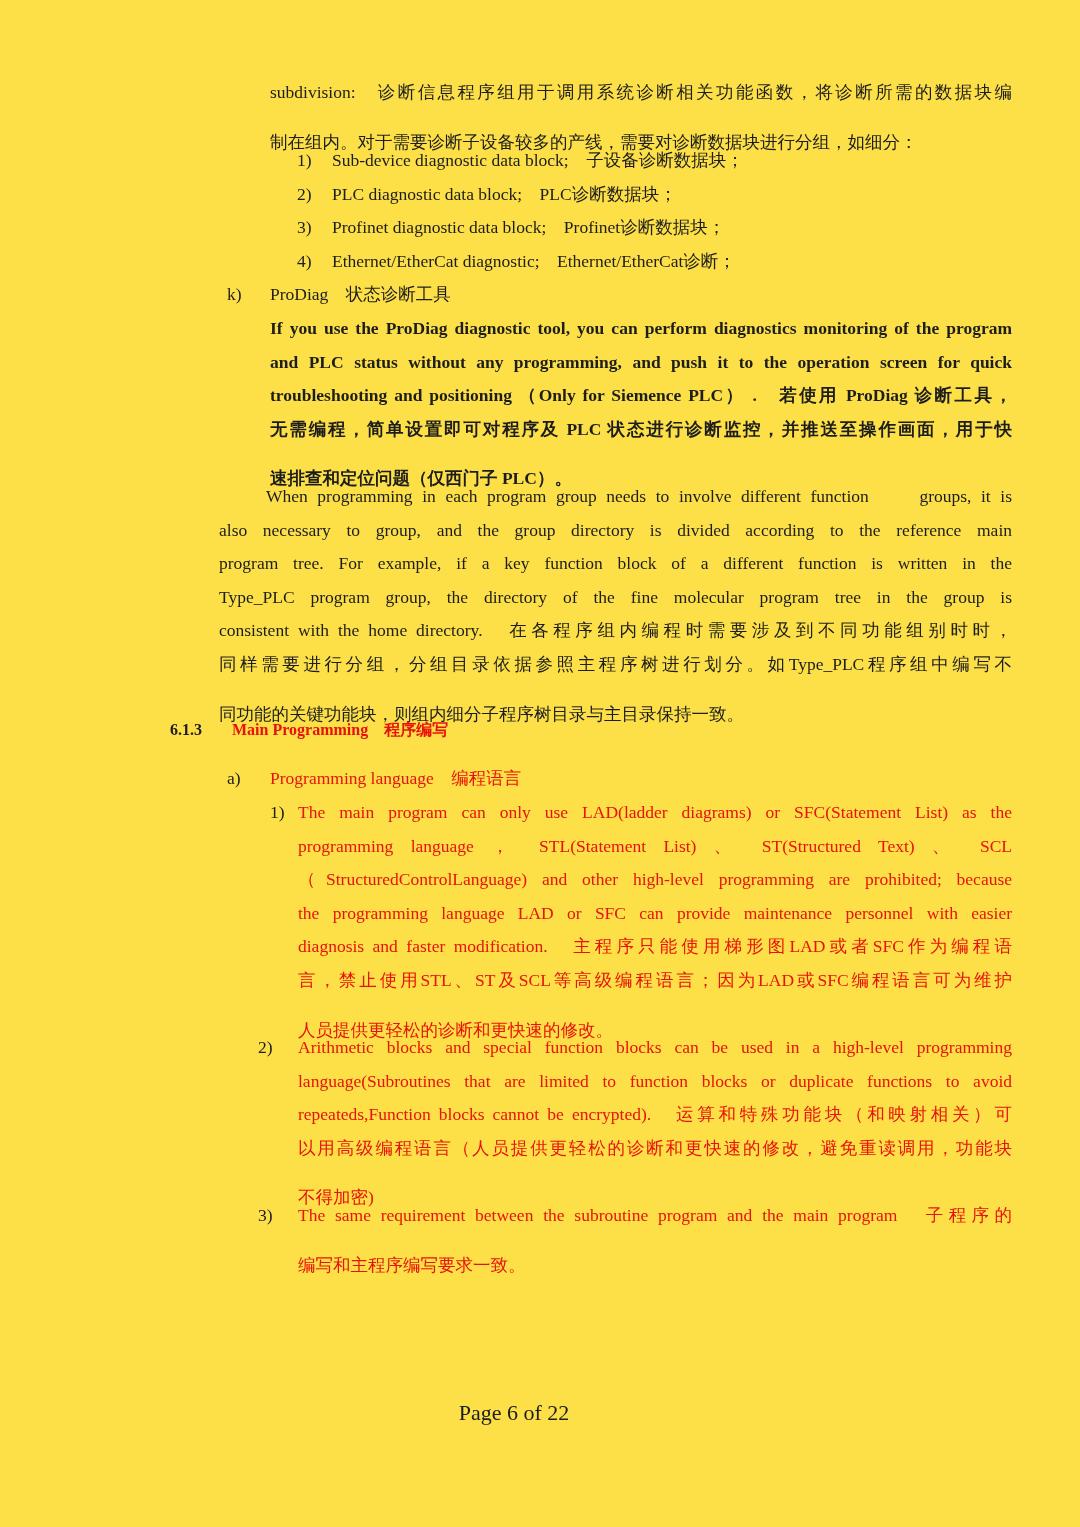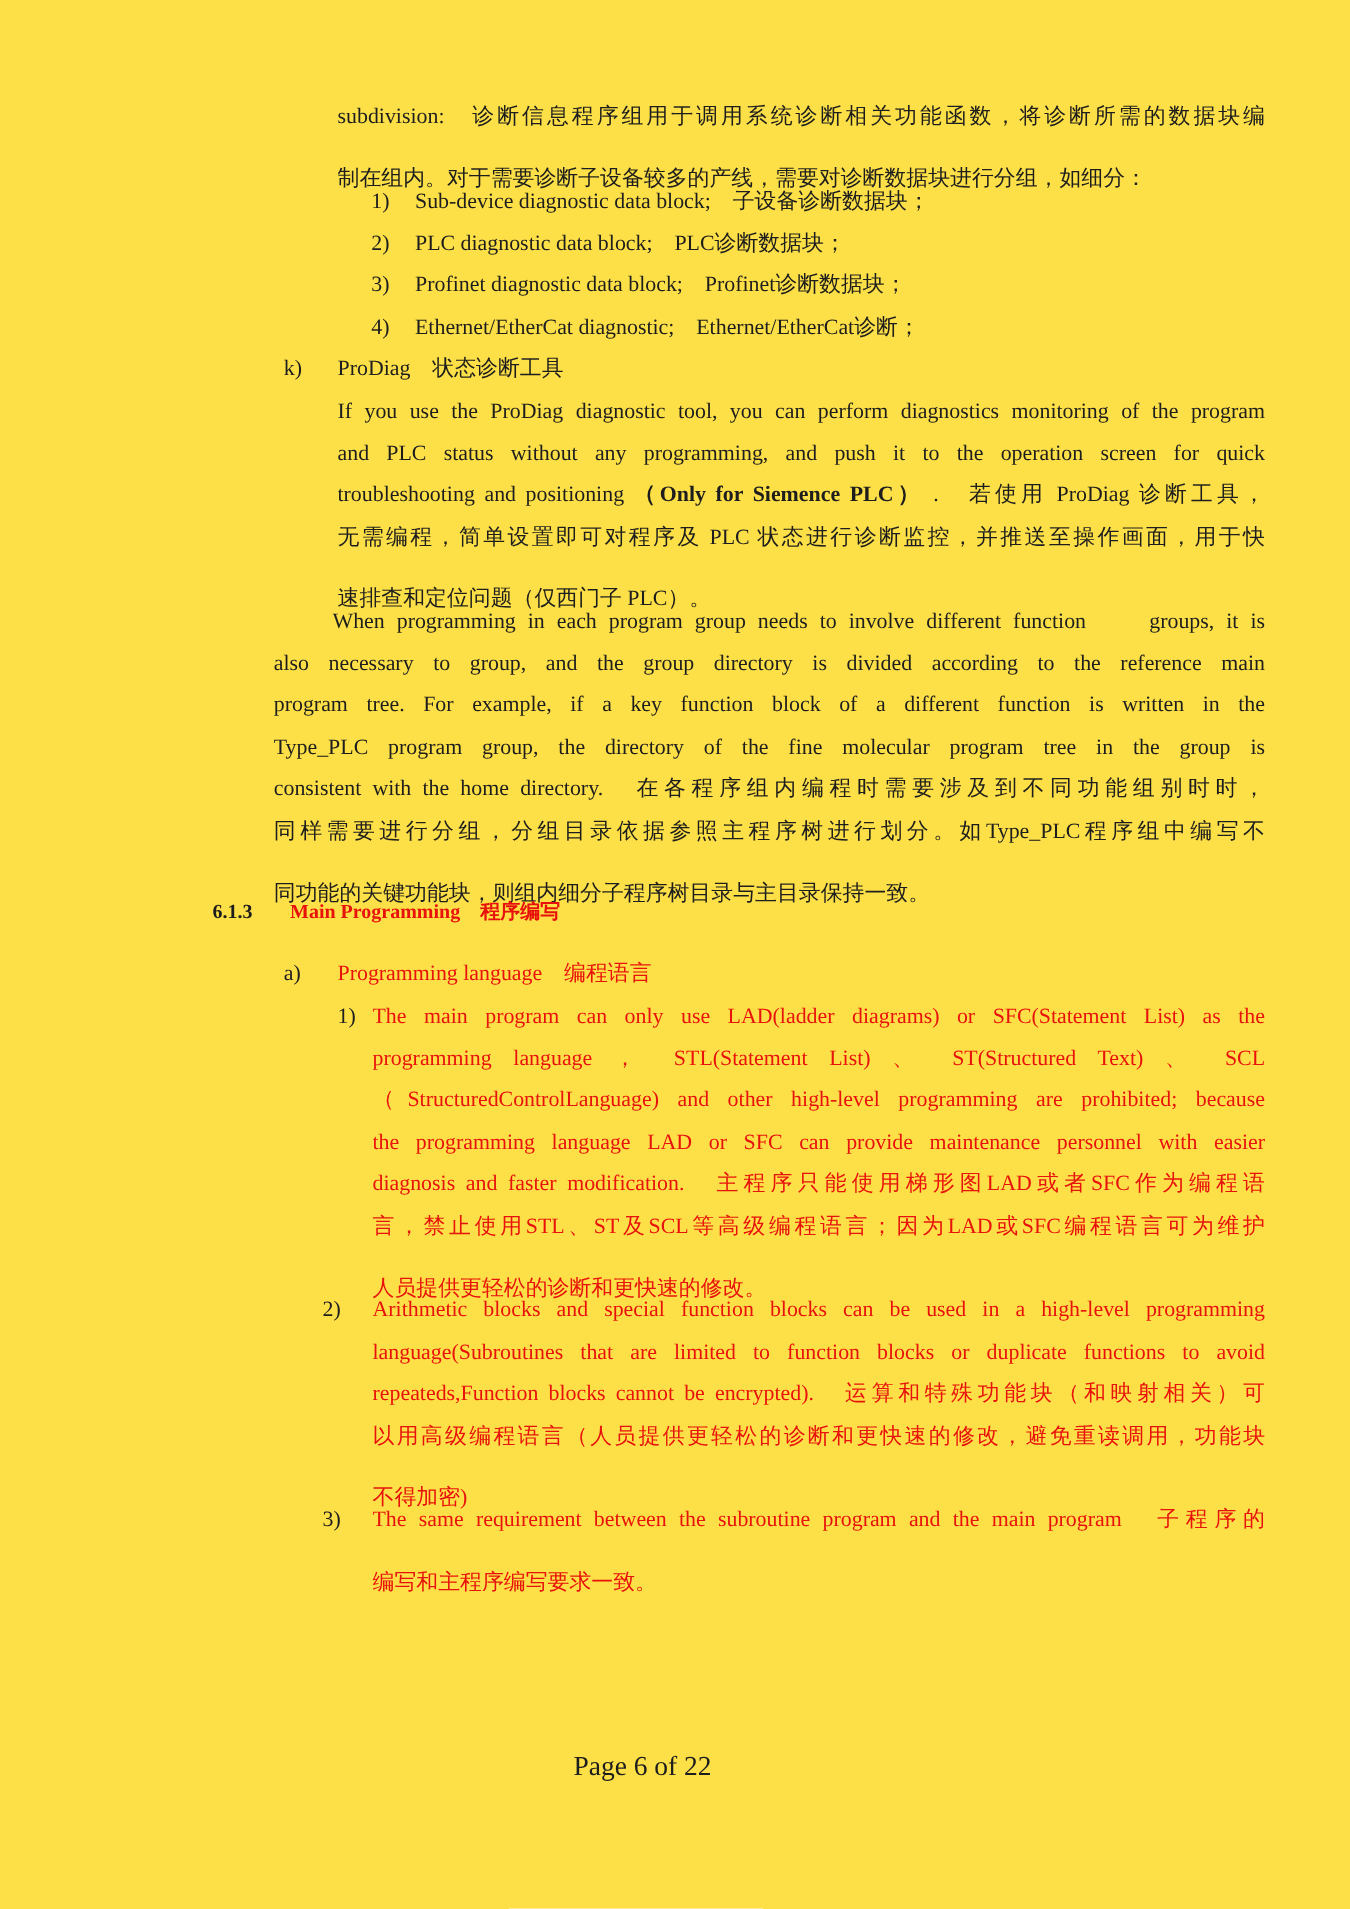--- a/index.html
+++ b/index.html
@@ -15,21 +15,21 @@
   .red{color:var(--red,#e8120c);}
   .marker{white-space:nowrap;}
   
   #subdivision-para{left:270px;top:76px;width:742px;}
   
   .dlist-num{left:297px;}
   .dlist-text{left:332px;white-space:nowrap;}
   
   #k-label{left:227px;top:278px;}
   #k-title{left:270px;top:278px;white-space:nowrap;}
-  #k-para{left:270px;top:312px;width:742px;}
+  #k-para{left:270px;top:312px;width:742px;font-weight:bold;}
   
   #when-para{left:219px;top:480px;width:793px;}
   #when-para .first{margin-left:47px;width:746px;}
   
   #heading{top:713px;left:0;width:1080px;height:34px;line-height:34px;font-weight:bold;font-size:16px;text-align:right;}
   #heading-number{position:absolute;left:170px;}
   #heading-title{position:absolute;left:232px;white-space:nowrap;}
   
   #a-label{left:227px;top:762px;}
   #a-title{left:270px;top:762px;white-space:nowrap;}

